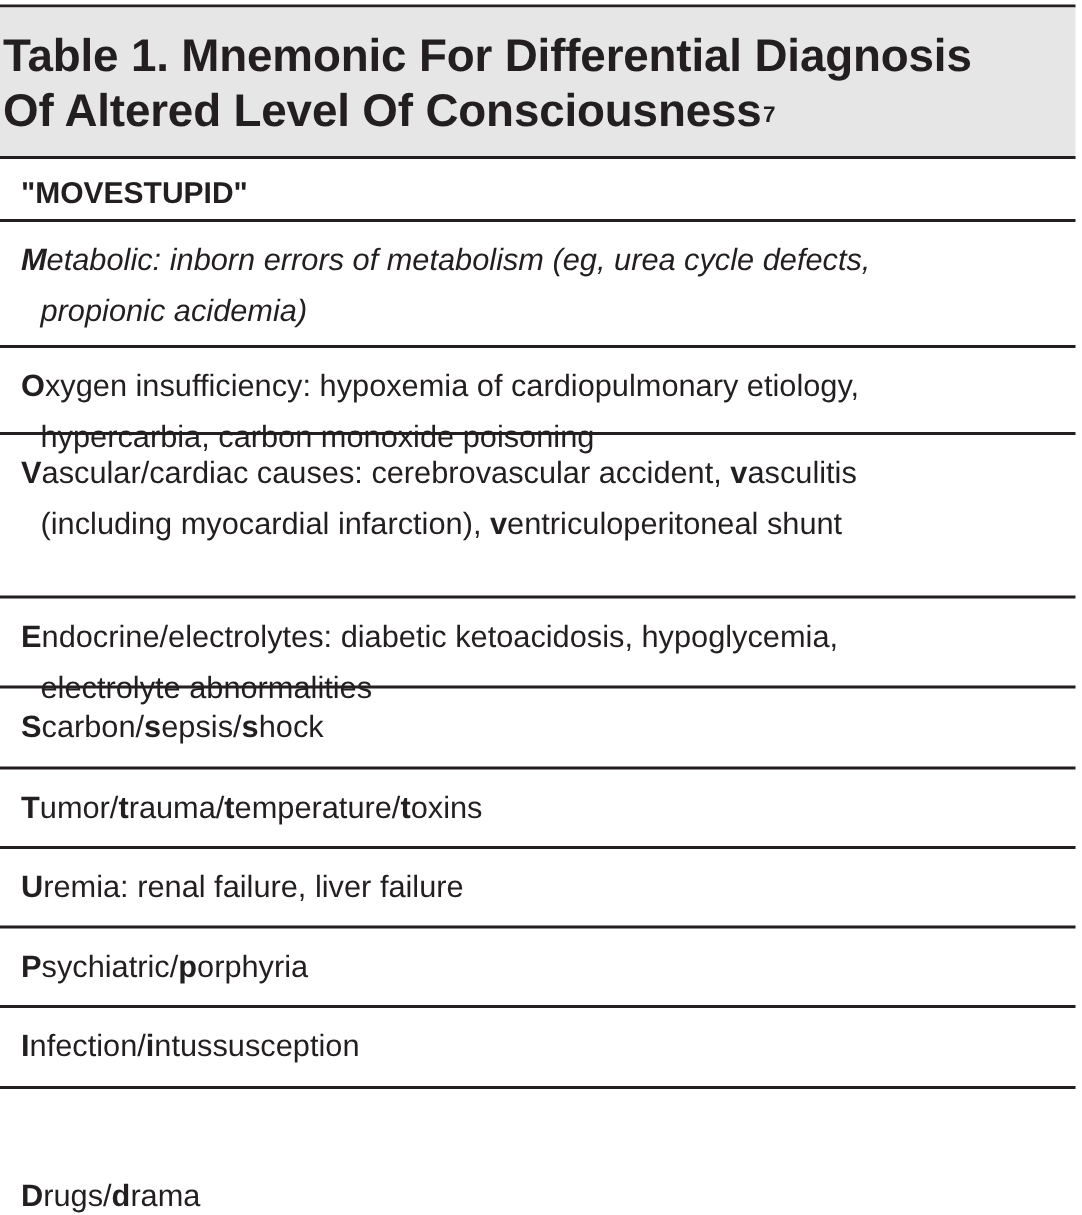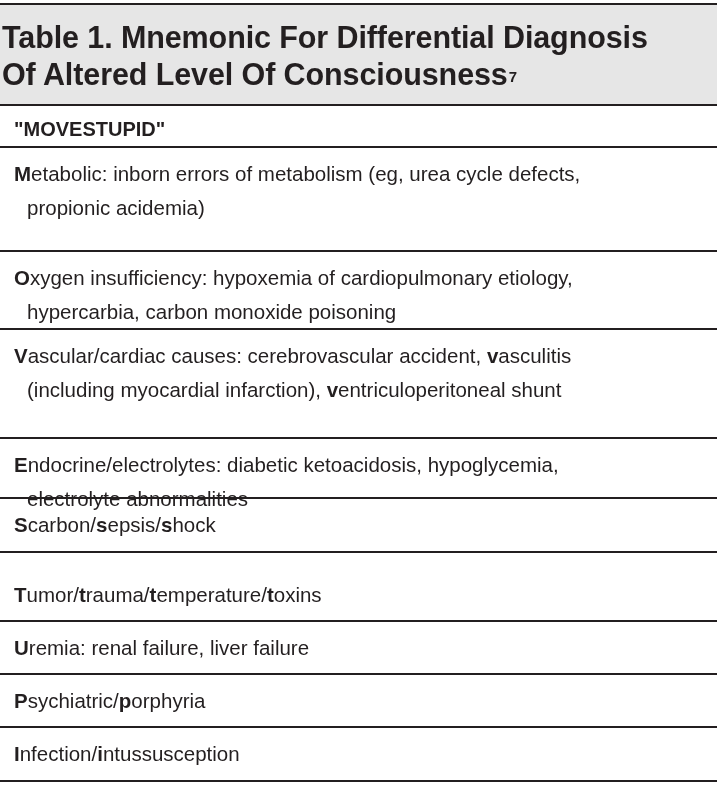--- a/index.html
+++ b/index.html
@@ -24,40 +24,40 @@
   <div class="header">
     <p class="title">
       <span>Table 1. Mnemonic For Differential Diagnosis</span><br>
       <span>Of Altered Level Of Consciousness</span><sup>7</sup>
     </p>
   </div>
   <div class="row" style="height:42px;padding-top:6px;">
     <span class="mnemonic">"MOVESTUPID"</span>
   </div>
   <div id="rows">
-      <div class="row" style="height: 104px;">
+      <div class="row" style="height: 84px; font-style: italic;">
         <div><b>M</b><span>etabolic: inborn errors of metabolism (eg, urea cycle defects,</span></div>
         <div class="line2"><span>propionic acidemia)</span></div>
       </div>
-      <div class="row" style="height: 78px;">
+      <div class="row" style="height: 58px;">
         <div><b>O</b><span>xygen insufficiency: hypoxemia of cardiopulmonary etiology,</span></div>
         <div class="line2"><span>hypercarbia, carbon monoxide poisoning</span></div>
       </div>
       <div class="row" style="height: 109px;">
         <div><b>V</b><span>ascular/cardiac causes: cerebrovascular accident, </span><b>v</b><span>asculitis</span></div>
         <div class="line2"><span>(including myocardial infarction), </span><b>v</b><span>entriculoperitoneal shunt</span></div>
       </div>
       <div class="row" style="height: 60px;">
         <div><b>E</b><span>ndocrine/electrolytes: diabetic ketoacidosis, hypoglycemia,</span></div>
         <div class="line2"><span>electrolyte abnormalities</span></div>
       </div>
       <div class="row" style="height: 54px;">
         <div><b>S</b><span>carbon/</span><b>s</b><span>epsis/</span><b>s</b><span>hock</span></div>
       </div>
-      <div class="row" style="height: 53px; margin-top: 16px;">
+      <div class="row" style="height: 53px;">
         <div><b>T</b><span>umor/</span><b>t</b><span>rauma/</span><b>t</b><span>emperature/</span><b>t</b><span>oxins</span></div>
       </div>
       <div class="row" style="height: 53px;">
         <div><b>U</b><span>remia: renal failure, liver failure</span></div>
       </div>
       <div class="row" style="height: 53px;">
         <div><b>P</b><span>sychiatric/</span><b>p</b><span>orphyria</span></div>
       </div>
       <div class="row" style="height: 54px;">
         <div><b>I</b><span>nfection/</span><b>i</b><span>ntussusception</span></div>

